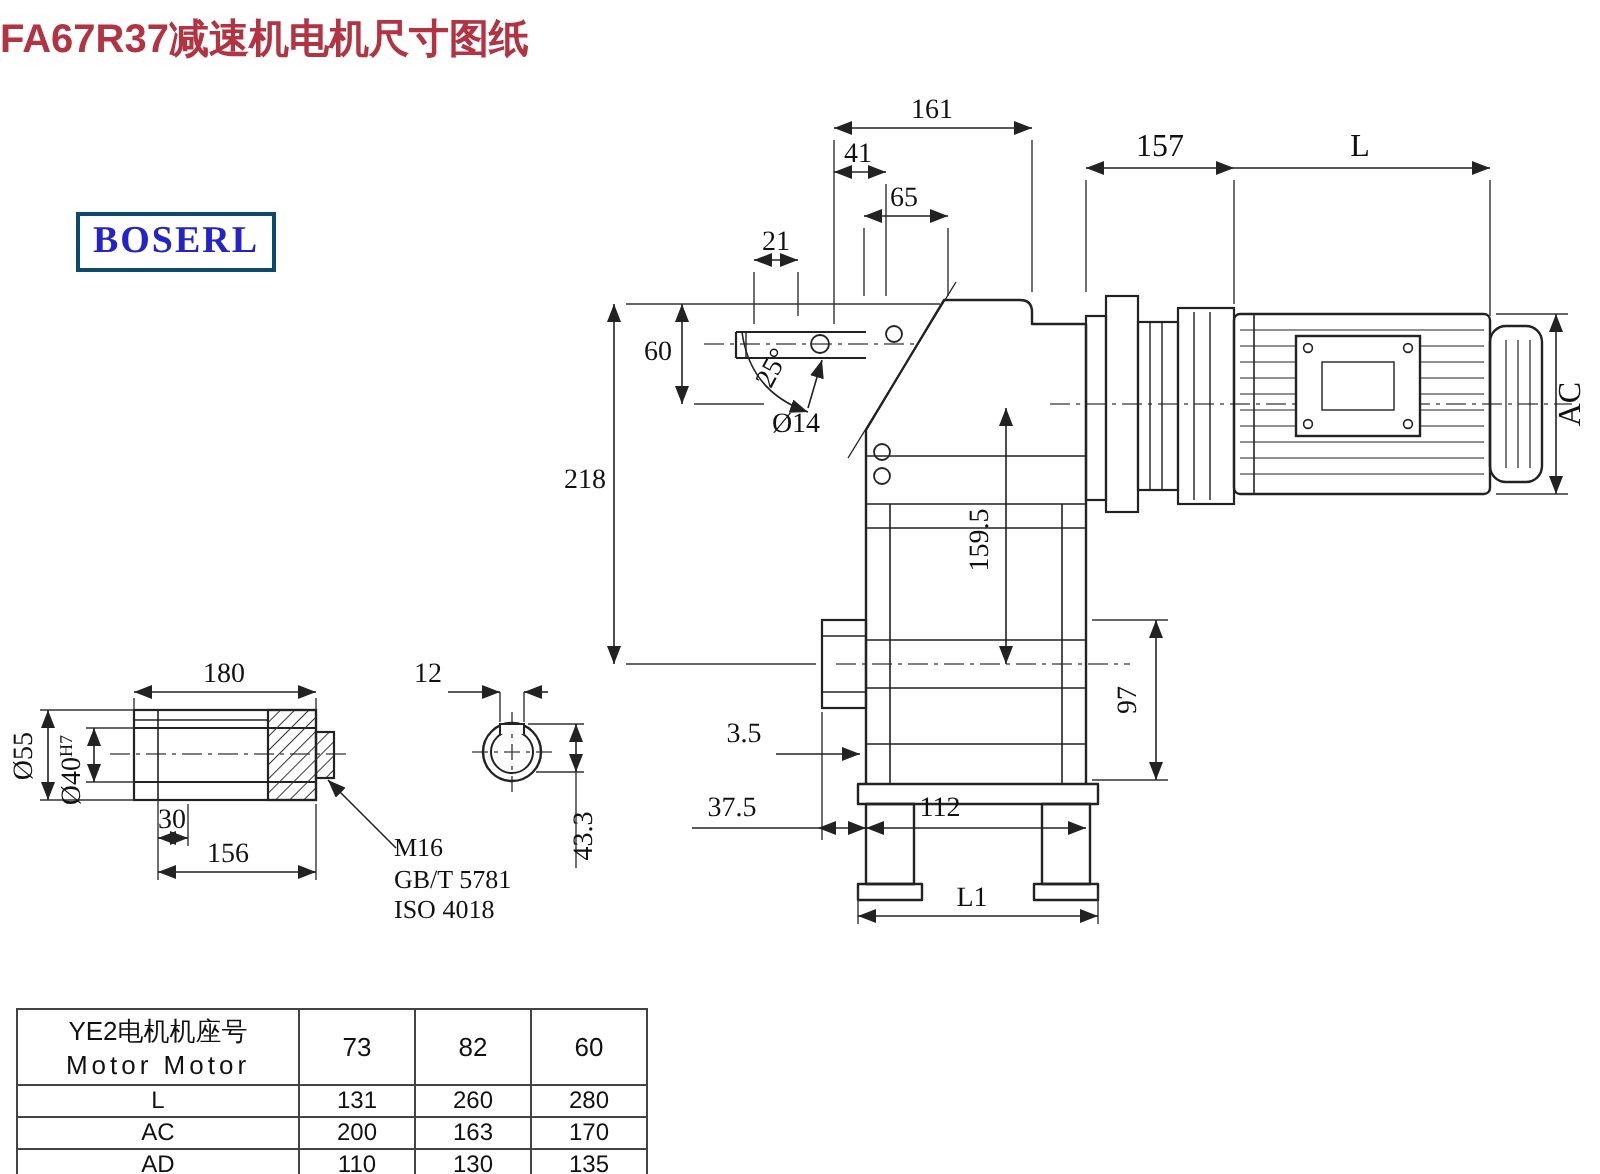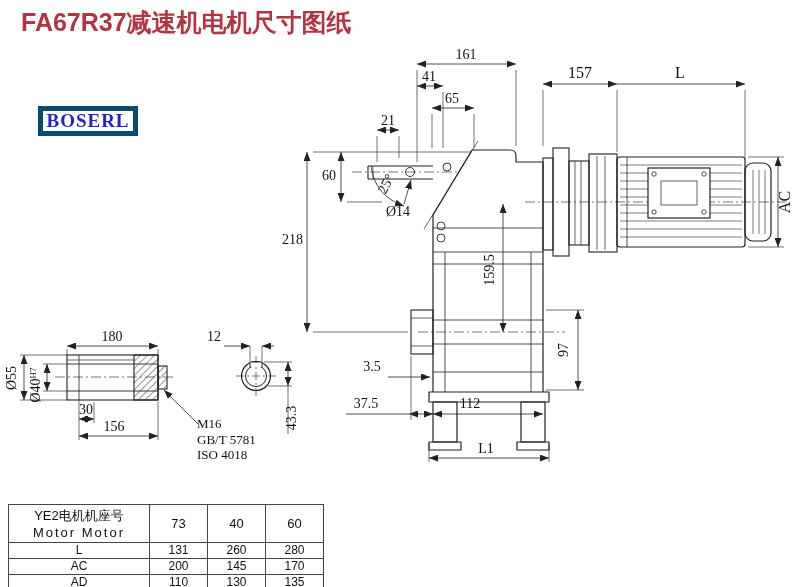--- a/index.html
+++ b/index.html
@@ -1,20 +1,20 @@
 <!DOCTYPE html>
 <html><head>
 <meta charset="utf-8">
 <style>
   html,body{margin:0;padding:0;background:#ffffff;}
   #stage{position:relative;width:800px;height:587px;background:#fff;overflow:hidden;
          font-family:"Liberation Sans",sans-serif;color:#111;}
-  #title{position:absolute;left:21px;top:6px;font-size:25px;font-weight:bold;color:#b23342;
+  #title{position:absolute;left:0;top:6px;font-size:20px;font-weight:bold;color:#b23342;
          font-family:"Liberation Sans",sans-serif;}
-  #logo{position:absolute;left:38px;top:106px;width:100px;height:30px;border:5px solid #0c4a6e;
+  #logo{position:absolute;left:38px;top:106px;width:100px;height:30px;border:2px solid #0c4a6e;
         display:flex;align-items:center;justify-content:center;box-sizing:border-box;
         font-family:"Liberation Serif",serif;font-size:19px;font-weight:bold;color:#2323c8;
         letter-spacing:1px;}
   svg.draw{position:absolute;left:0;top:0;}
   table.spec{position:absolute;left:8px;top:504px;border-collapse:collapse;color:#111;
              font-family:"Liberation Sans",sans-serif;}
   table.spec td{border:1px solid #444;text-align:center;padding:0;}
   td.lbl{width:140px;} td.val{width:57px;}
   tr.hdr td{height:37px;font-size:13px;line-height:17px;}
   tr.data td{height:15px;font-size:12px;line-height:15px;}
@@ -264,33 +264,33 @@
   <div id="logo">BOSERL</div>
 
   <table class="spec">
     <tbody>
       <tr class="hdr">
         <td class="lbl">
           <div>YE2电机机座号</div>
           <div style="letter-spacing:2px;">Motor Motor</div>
         </td>
         <td class="val">73</td>
-        <td class="val">40</td>
+        <td class="val">82</td>
         <td class="val">60</td>
       </tr>
       <tr class="data">
         <td class="lbl">L</td>
         <td class="val">131</td>
         <td class="val">260</td>
         <td class="val">280</td>
       </tr>
       <tr class="data">
         <td class="lbl">AC</td>
         <td class="val">200</td>
-        <td class="val">145</td>
+        <td class="val">163</td>
         <td class="val">170</td>
       </tr>
       <tr class="data">
         <td class="lbl">AD</td>
         <td class="val">110</td>
         <td class="val">130</td>
         <td class="val">135</td>
       </tr>
     </tbody>
   </table>

